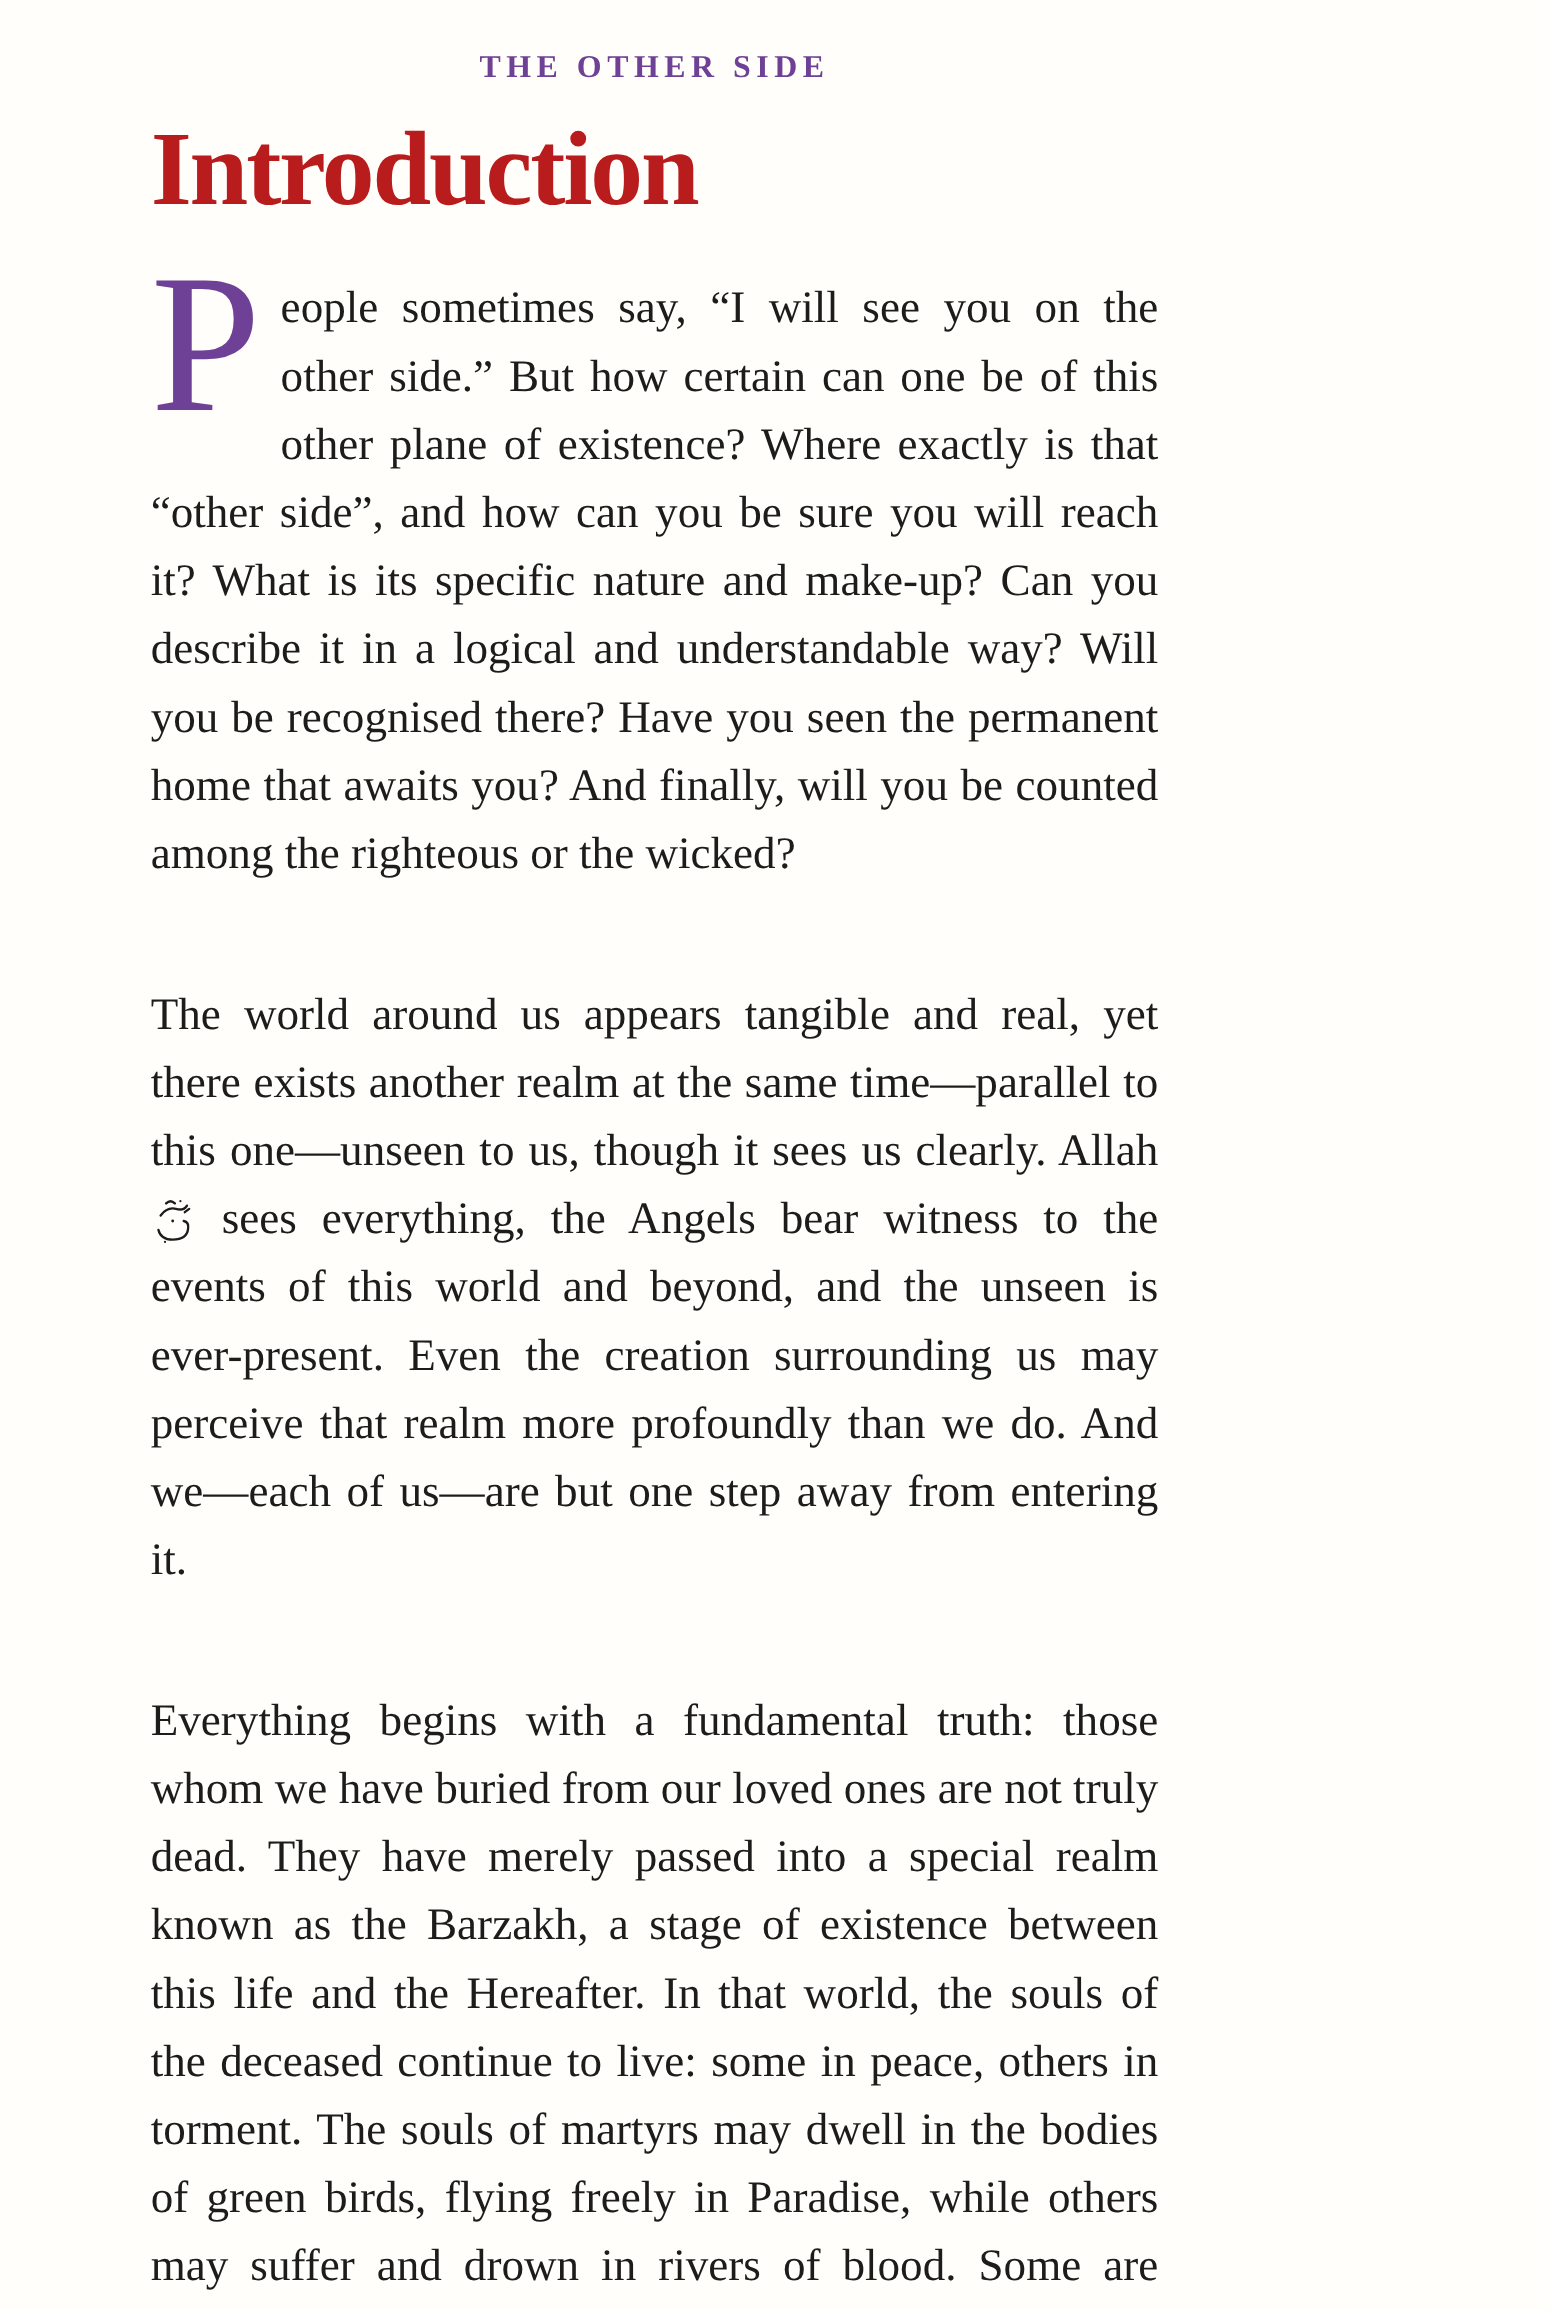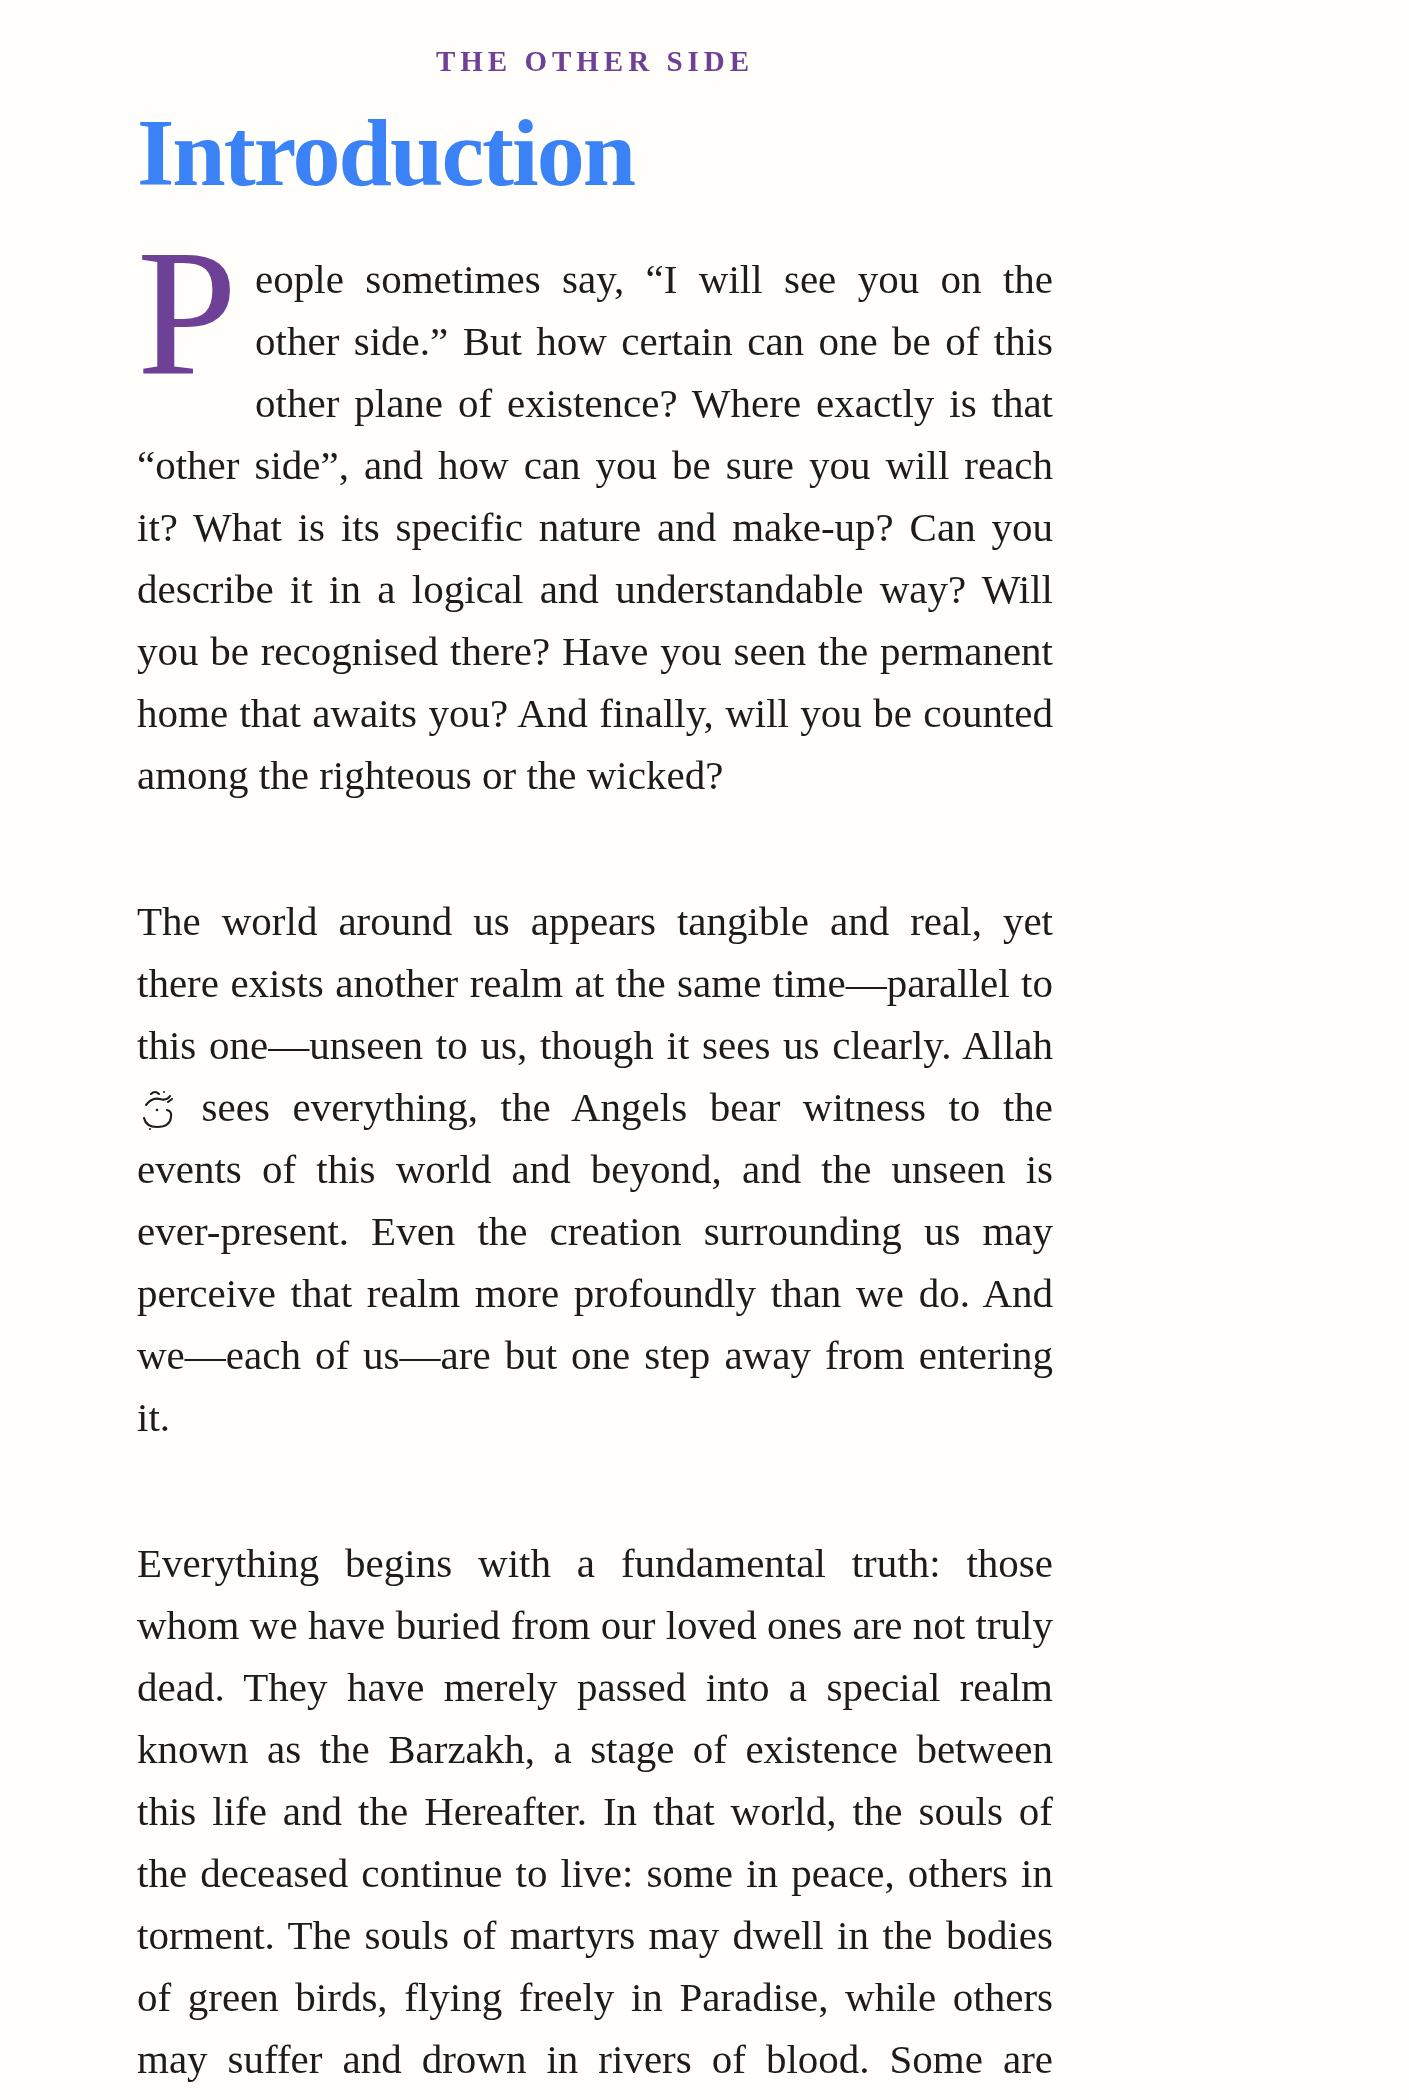--- a/index.html
+++ b/index.html
@@ -21,21 +21,21 @@
   .running-header {
     text-align: center;
     color: #6f4196;
     font-weight: 700;
     font-size: 29px;
     letter-spacing: 5px;
     line-height: 1.1;
   }
   .page-title {
     margin: 26px 0 0 0;
-    color: #3b82f6;
+    color: #b91c1c;
     font-weight: 700;
     font-size: 96px;
     letter-spacing: -2px;
     line-height: 1.02;
   }
   .body-copy { margin-top: 46px; }
   .body-copy p {
     margin: 0;
     font-size: 41px;
     line-height: 62px;

